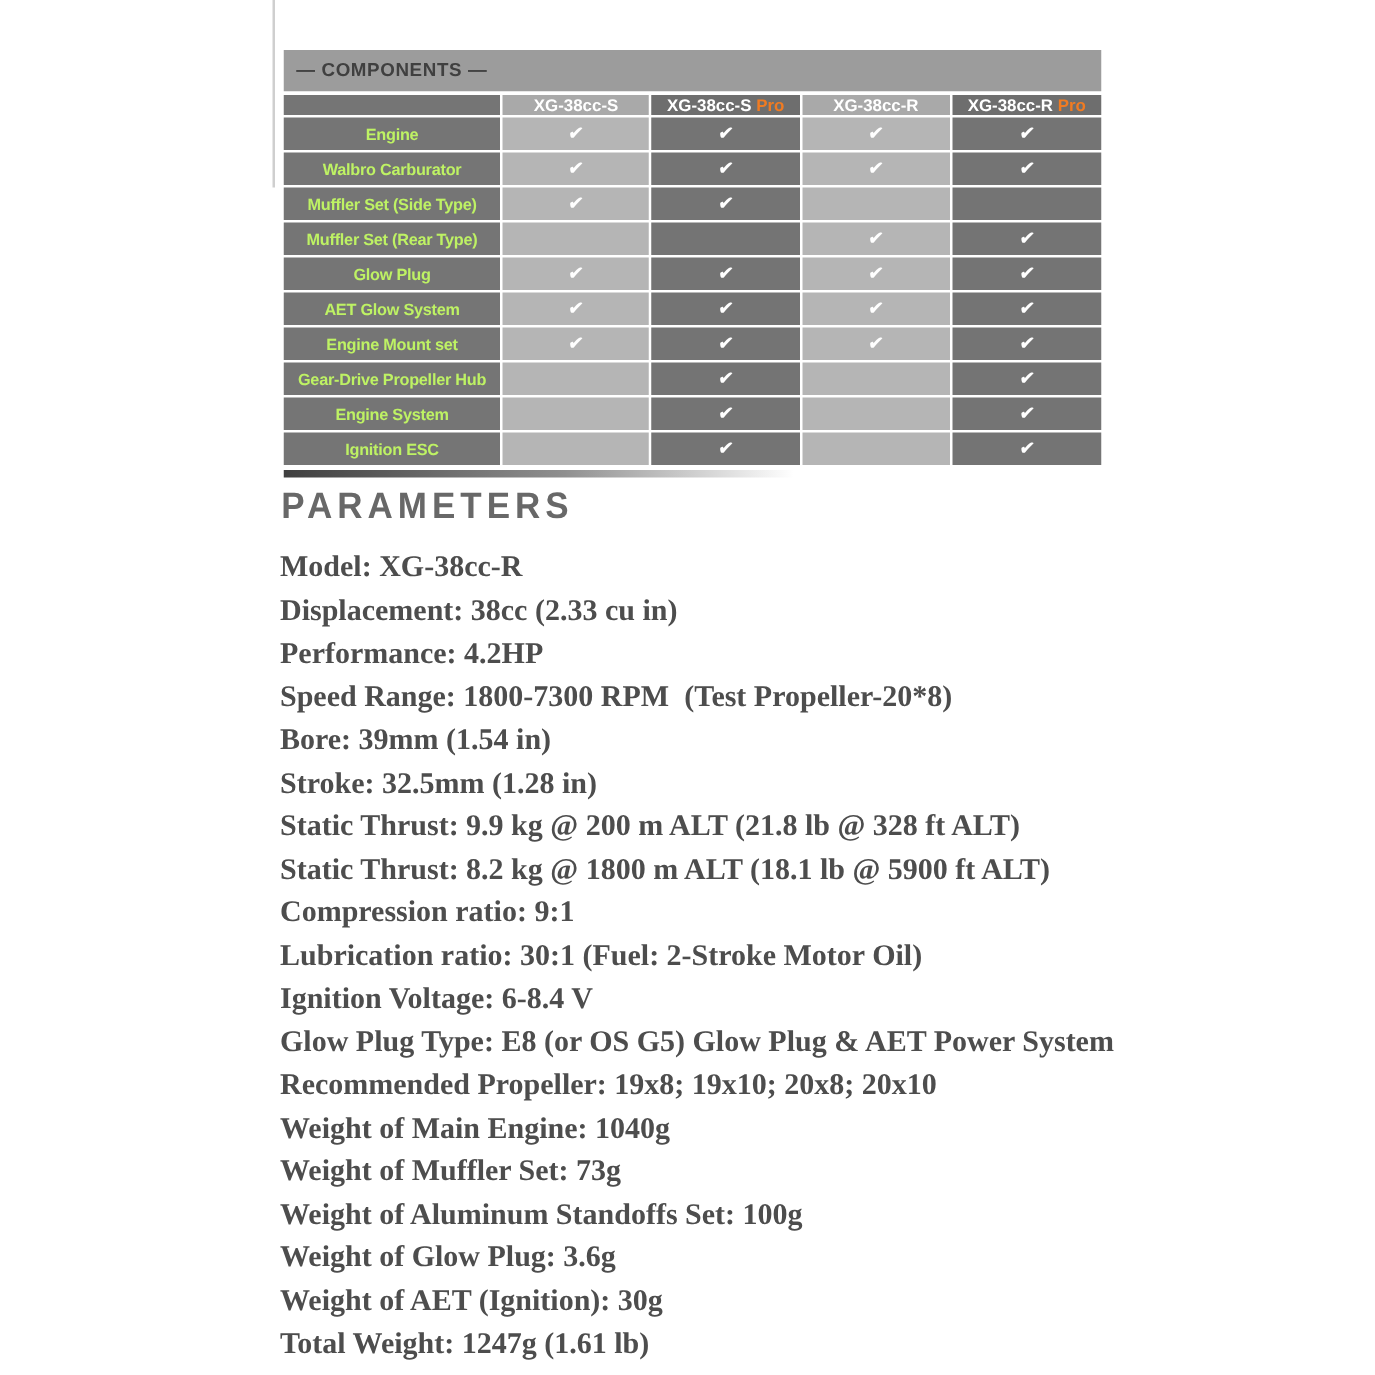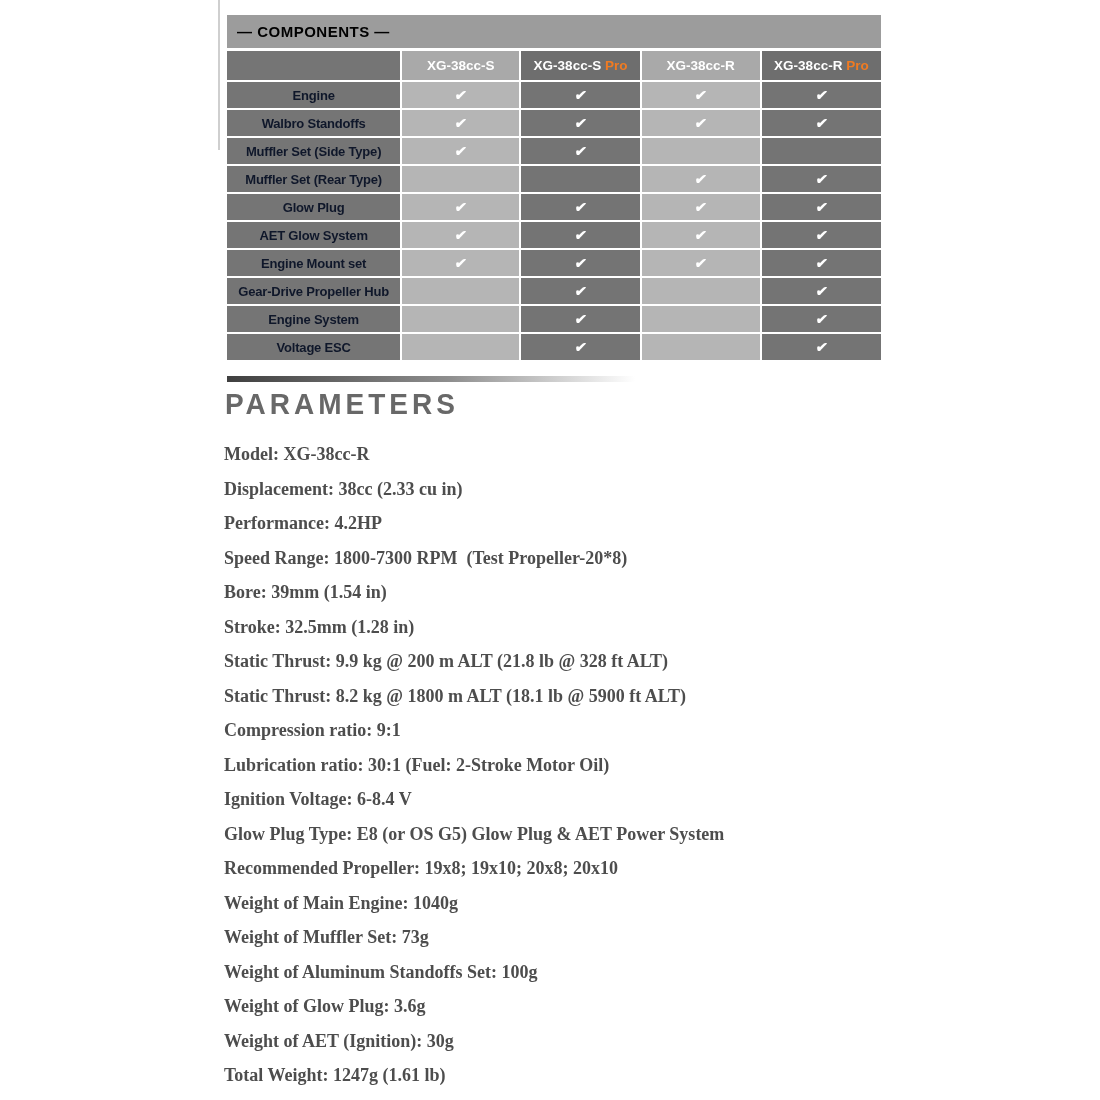--- a/index.html
+++ b/index.html
@@ -7,58 +7,58 @@
   .page {
     position:relative; width:1100px; height:1100px; background:#ffffff;
     font-family:"Liberation Sans", sans-serif; overflow:hidden;
   }
   .edge-line {
     position:absolute; left:218px; top:0; width:2px; height:150px; background:#cfcfcf;
   }
   
   .components { position:absolute; left:227px; top:15px; width:654px; }
   .components-titlebar {
-    height:33px; background:var(--header-bar-bg,#9C9C9C); color:#000000;
+    height:33px; background:var(--header-bar-bg,#9C9C9C); color:#404040;
     font-weight:bold; font-size:15px; line-height:33px; padding-left:10px;
-    letter-spacing:0.5px; margin-bottom:1px;
+    letter-spacing:0.5px; margin-bottom:1px;margin-top:25px;
   }
   table.comp-table {
     border-collapse:separate; border-spacing:2px; table-layout:fixed;
     width:658px; margin-left:-2px;
   }
   .comp-table th, .comp-table td { overflow:hidden; }
-  .comp-table thead th { height:29px; font-size:13.5px; font-weight:bold; color:#ffffff; text-align:center; }
+  .comp-table thead th { height:16px; font-size:13.5px; font-weight:bold; color:#ffffff; text-align:center; }
   .comp-table tbody td { height:26px; text-align:center; }
   .blank-cell { background:var(--label-cell-bg,#757575); }
   .col-head.light { background:var(--light-header-bg,#A9A9A9); }
   .col-head.dark  { background:var(--dark-header-bg,#6E6E6E); }
   .pro { color:var(--accent-orange,#F07B22); }
   td.label-cell {
-    background:var(--label-cell-bg,#757575); color:#0f172a; font-weight:bold;
+    background:var(--label-cell-bg,#757575); color:#bef264; font-weight:bold;
     font-size:13px; text-align:center; padding:0 1px; letter-spacing:-0.2px;
   }
   td.cell-light { background:var(--light-cell-bg,#B5B5B5); }
   td.cell-dark  { background:var(--dark-cell-bg,#747474); }
   td .check {
     color:#ffffff; font-size:14px; font-weight:bold; display:inline-block;
     transform:skewX(-8deg);
   }
   
   .divider {
     position:absolute; left:227px; top:376px; width:408px; height:6px;
     background:linear-gradient(to right, #3f3f3f 0%, #8f8f8f 55%, rgba(255,255,255,0) 100%);
   }
   .params-title {
     position:absolute; left:225px; top:388px;
     font-size:28px; font-weight:bold; letter-spacing:4px; color:#686868;
     transform:scaleY(1.05); transform-origin:left top;
   }
   .params { position:absolute; left:224px; top:437px; }
   .param-line {
-    font-family:"Liberation Serif", serif; font-weight:bold; font-size:18px;
+    font-family:"Liberation Serif", serif; font-weight:bold; font-size:24px;
     color:#4d4d4d; height:34.5px; line-height:34.5px; white-space:pre;
   }
 </style>
 </head>
 <body>
 
 <div class="page">
   <div class="edge-line"></div>
 
   <div class="components">
@@ -82,21 +82,21 @@
       </thead>
       <tbody id="comp-body">
           <tr>
             <td class="label-cell">Engine</td>
             <td class="cell-light"><span class="check">✔</span></td>
             <td class="cell-dark"><span class="check">✔</span></td>
             <td class="cell-light"><span class="check">✔</span></td>
             <td class="cell-dark"><span class="check">✔</span></td>
           </tr>
           <tr>
-            <td class="label-cell">Walbro Standoffs</td>
+            <td class="label-cell">Walbro Carburator</td>
             <td class="cell-light"><span class="check">✔</span></td>
             <td class="cell-dark"><span class="check">✔</span></td>
             <td class="cell-light"><span class="check">✔</span></td>
             <td class="cell-dark"><span class="check">✔</span></td>
           </tr>
           <tr>
             <td class="label-cell">Muffler Set (Side Type)</td>
             <td class="cell-light"><span class="check">✔</span></td>
             <td class="cell-dark"><span class="check">✔</span></td>
             <td class="cell-light"></td>
@@ -138,21 +138,21 @@
             <td class="cell-dark"><span class="check">✔</span></td>
           </tr>
           <tr>
             <td class="label-cell">Engine System</td>
             <td class="cell-light"></td>
             <td class="cell-dark"><span class="check">✔</span></td>
             <td class="cell-light"></td>
             <td class="cell-dark"><span class="check">✔</span></td>
           </tr>
           <tr>
-            <td class="label-cell">Voltage ESC</td>
+            <td class="label-cell">Ignition ESC</td>
             <td class="cell-light"></td>
             <td class="cell-dark"><span class="check">✔</span></td>
             <td class="cell-light"></td>
             <td class="cell-dark"><span class="check">✔</span></td>
           </tr>
         </tbody>
     </table>
   </div>
 
   <div class="divider"></div>

